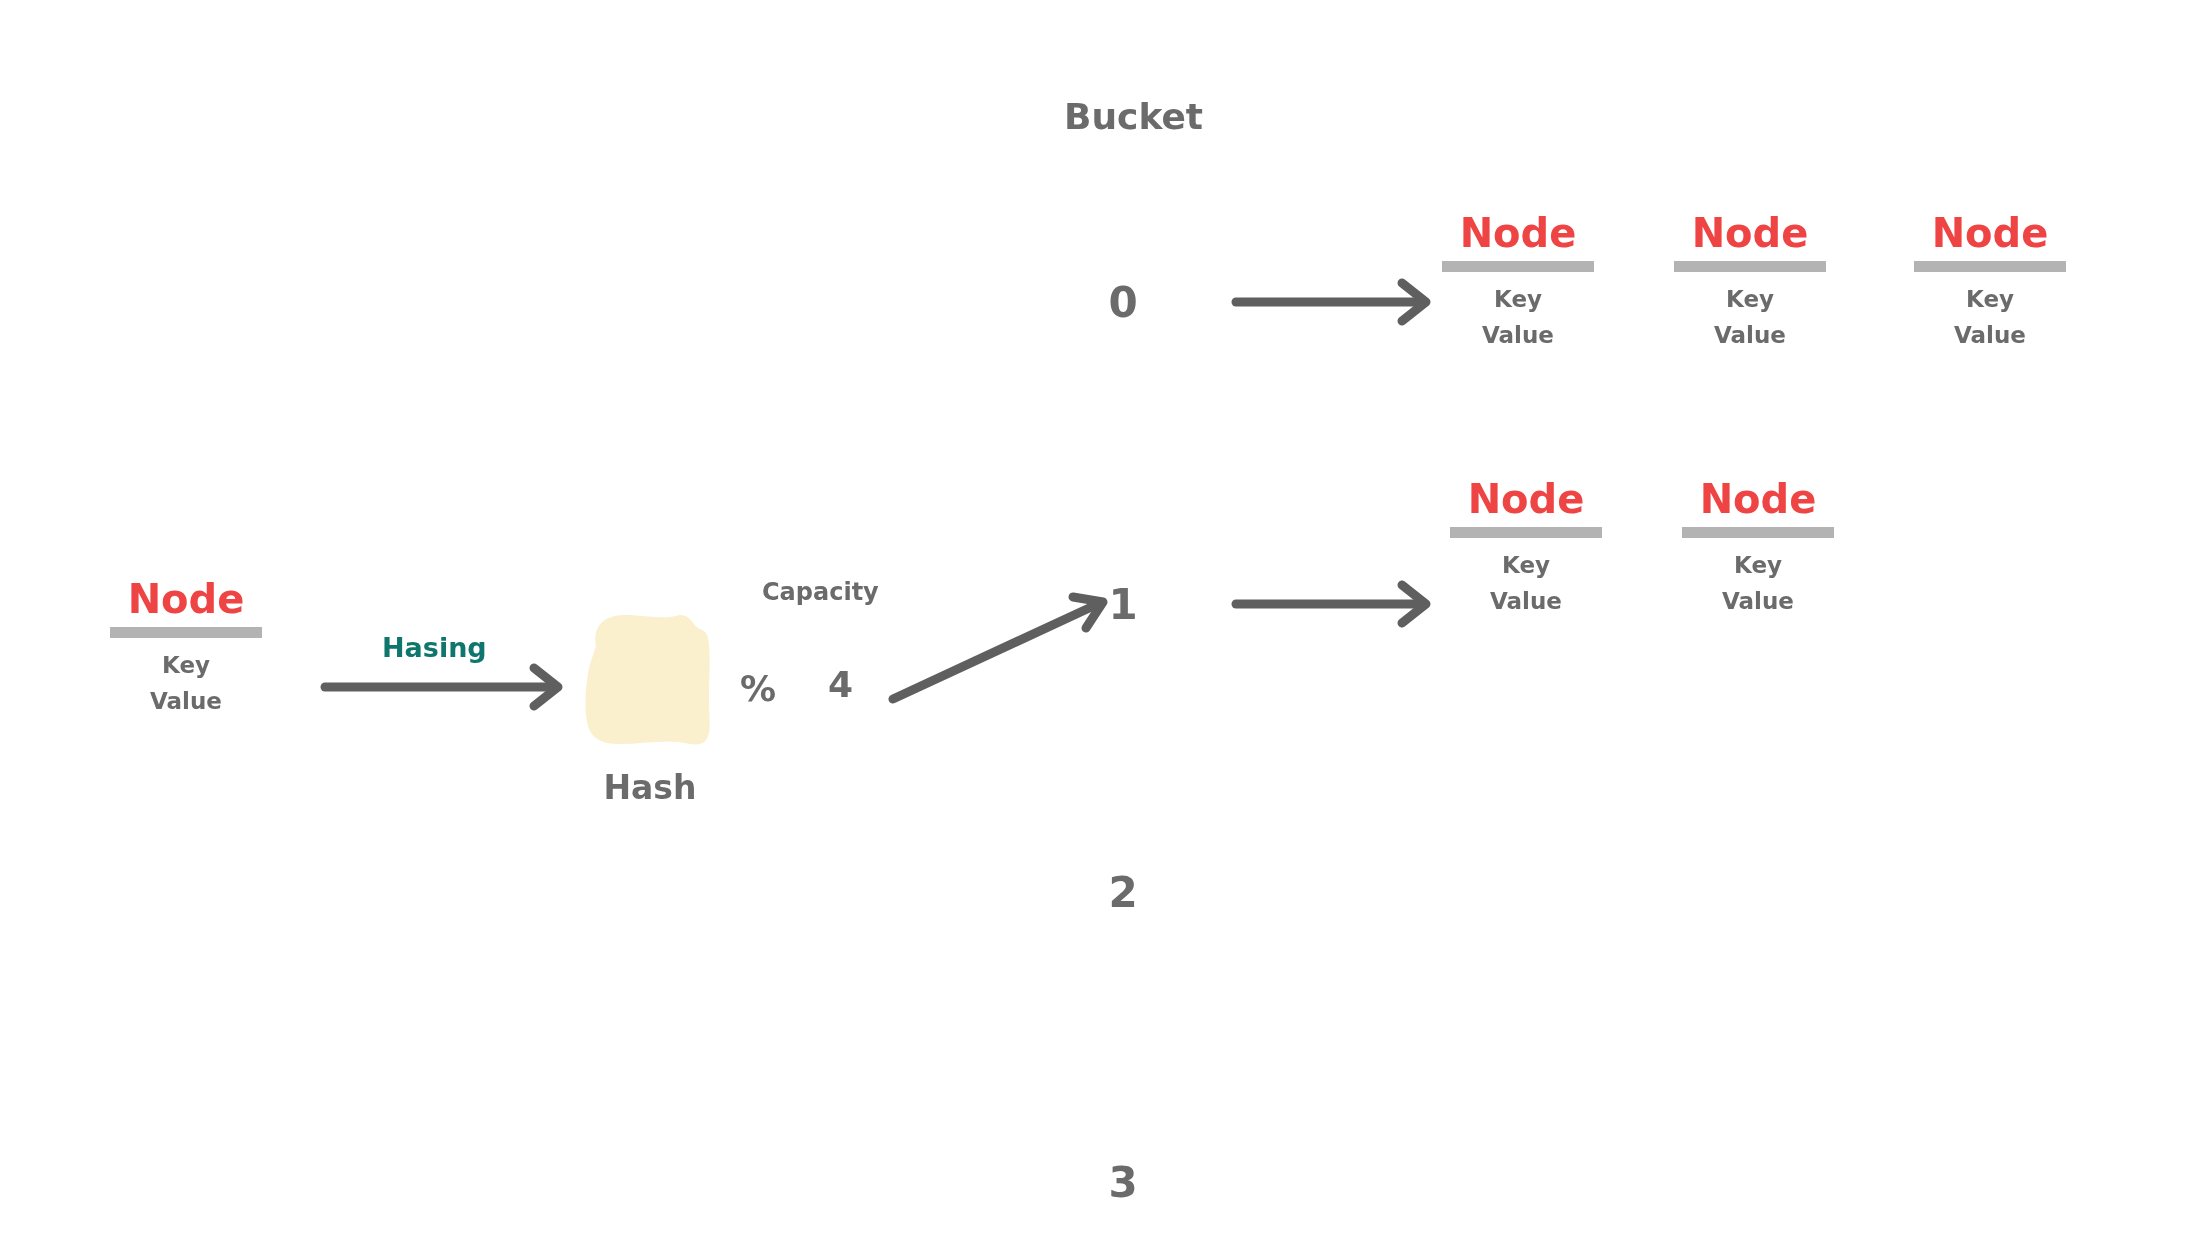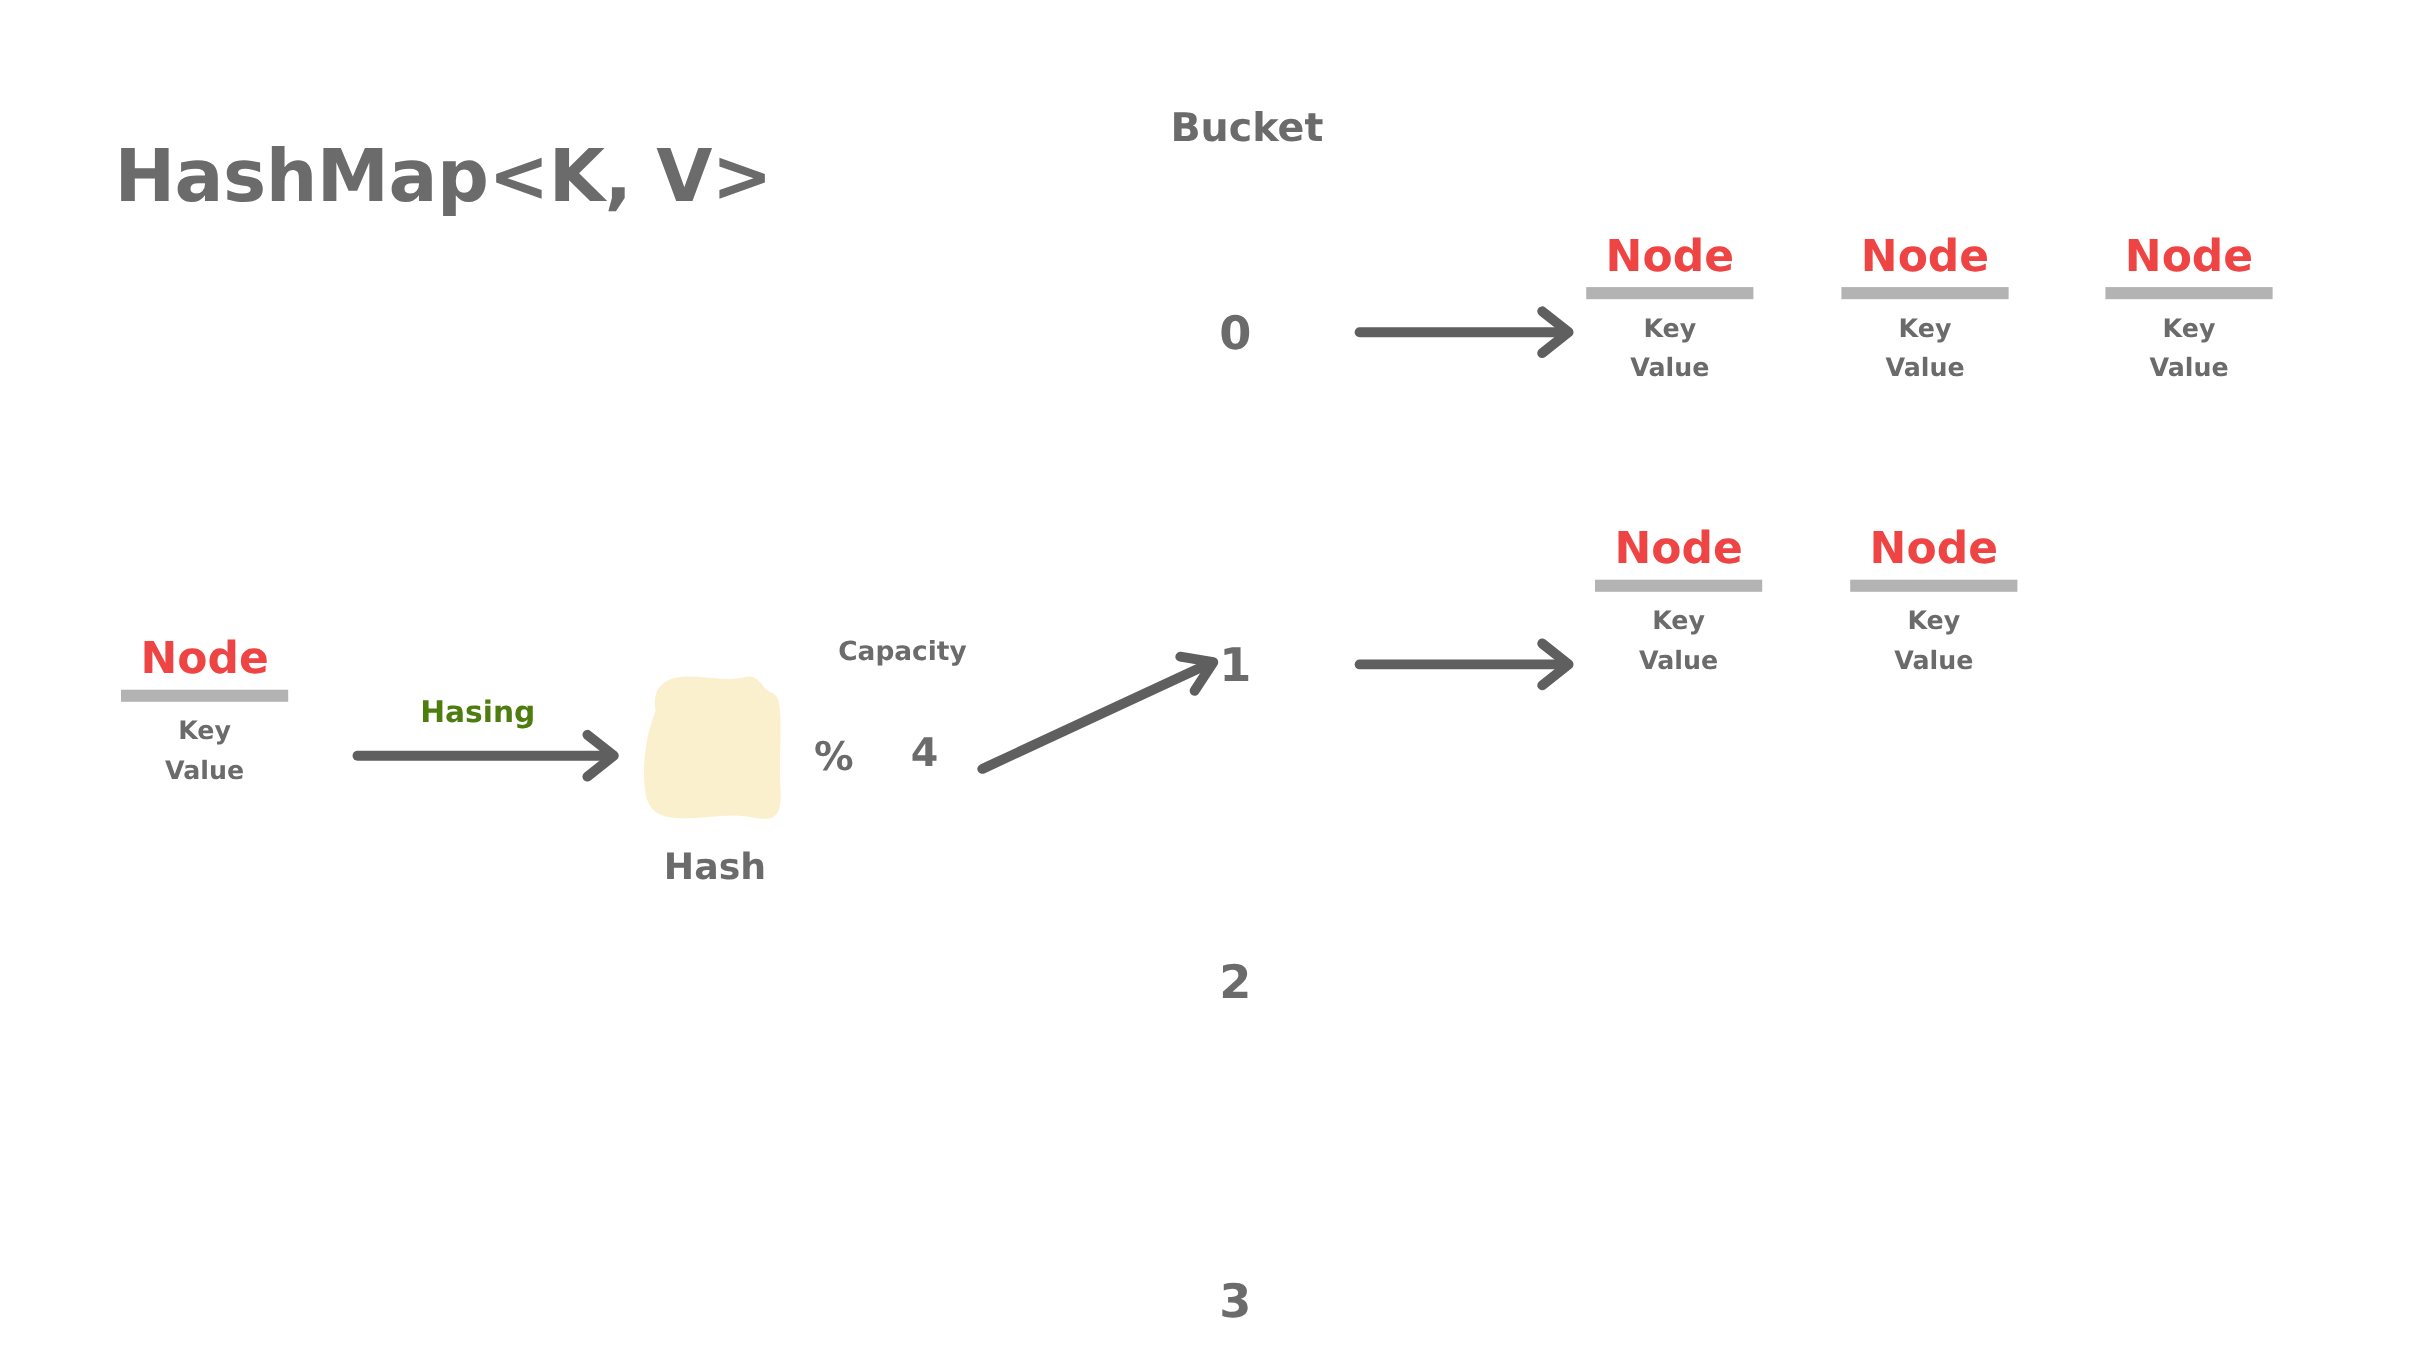--- a/index.html
+++ b/index.html
@@ -74,21 +74,21 @@
     font-weight: bold;
     color: #6b6b6b;
     line-height: 1.55;
     white-space: nowrap;
   }
 
   
   .edge-label {
     font-size: 27px;
     font-weight: bold;
-    color: #4d7c0f;
+    color: #0f766e;
     white-space: nowrap;
   }
   .capacity-label {
     font-size: 24px;
     font-weight: bold;
     color: #6b6b6b;
     white-space: nowrap;
   }
   .op-symbol {
     font-size: 36px;
@@ -147,21 +147,20 @@
       <line x1="1236" y1="302" x2="1424" y2="302"></line>
       <polyline points="1402,283 1426,302 1402,321"></polyline>
     </g>
 
     <g stroke="#5f5f5f" fill="none" stroke-width="9" stroke-linecap="round" stroke-linejoin="round">
       <line x1="1236" y1="604" x2="1424" y2="604"></line>
       <polyline points="1402,585 1426,604 1402,623"></polyline>
     </g>
   </svg>
 
-  <div class="abs title" style="left:104px; top:122px;">HashMap&lt;K, V&gt;</div>
 
 
   <div class="abs bucket-header" style="left:1064px; top:96px;">Bucket</div>
 
   <div class="abs node" style="left:106px; top:578px;">
     <div class="node-title">Node</div>
     <div class="node-divider"></div>
     <div class="node-key">Key</div>
     <div class="node-value">Value</div>
   </div>

